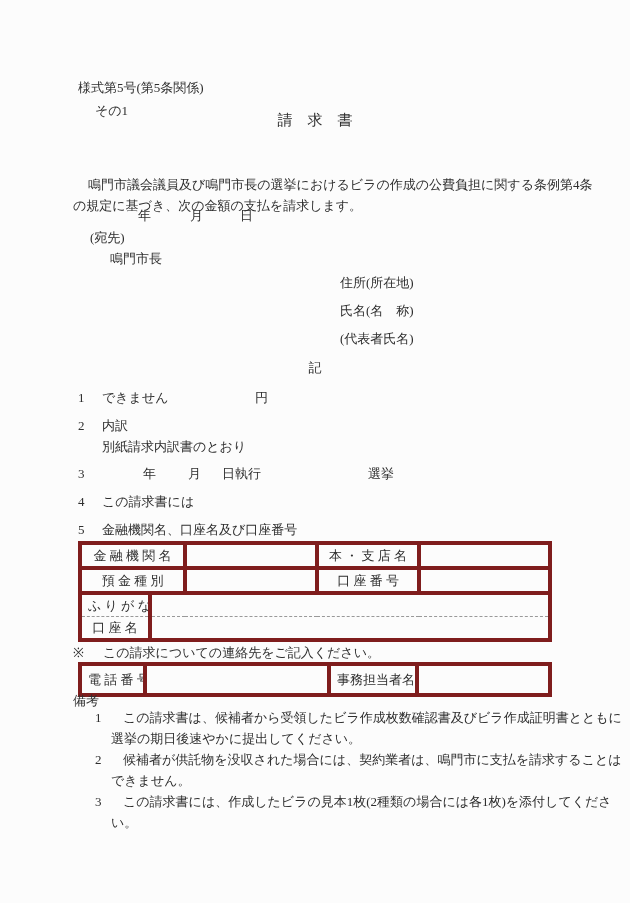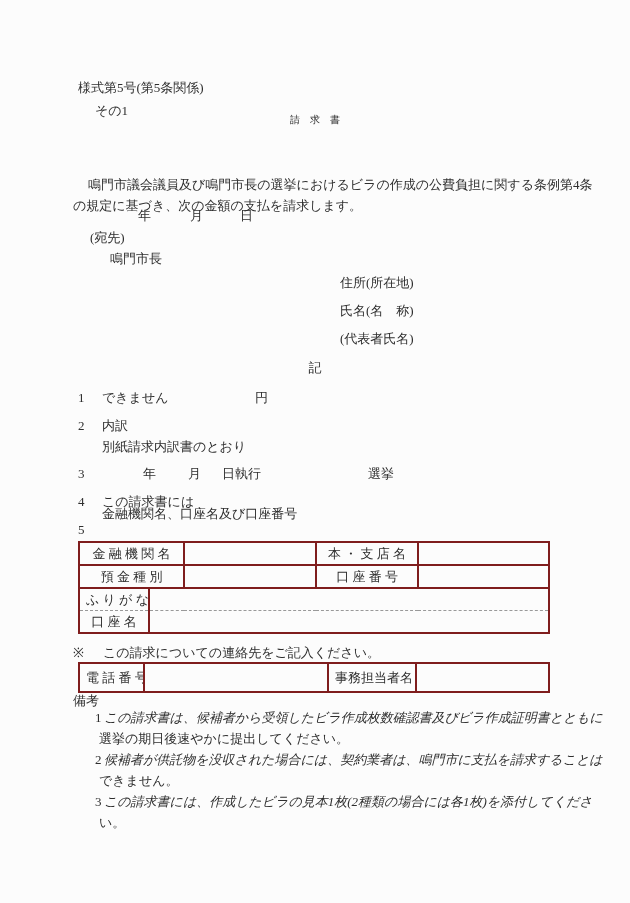--- a/index.html
+++ b/index.html
@@ -4,39 +4,39 @@
 <style>
   html,body{margin:0;padding:0;}
   body{background:#e8e8e8;font-family:"Liberation Serif","DejaVu Serif",serif;}
   .page{
     position:relative;width:630px;height:903px;margin:0 auto;
     background:#fcfcfc;color:#2e2e2e;font-size:13px;line-height:20px;
     overflow:hidden;
   }
   .abs{position:absolute;white-space:nowrap;}
   .center{left:0;right:0;text-align:center;}
-  .title{font-size:10px;}
+  .title{font-size:15px;}
   .intro{position:absolute;left:73px;top:158px;width:492px;line-height:21px;white-space:nowrap;margin-top:16px;}
   .intro .l1{margin-left:15px;}
   
   table{border-collapse:collapse;table-layout:fixed;}
   .formtable{position:absolute;left:78px;background:transparent;}
-  .formtable td{border:2px solid #7f1d1d;padding:0 6px;overflow:hidden;white-space:nowrap;}
+  .formtable td{border:4px solid #7f1d1d;padding:0 6px;overflow:hidden;white-space:nowrap;}
   .bank td{height:21px;}
   .contact-table td{height:27px;}
   .lblcell{text-align:center;}
   .valcell{background:transparent;}
   tr.r-furigana > td{border-bottom:1px dashed #999;}
   tr.r-account > td{border-top:0;}
   
   .notes{position:absolute;left:95px;top:707px;width:480px;line-height:21px;}
   .note{position:relative;}
   .note-no{position:absolute;left:0;top:0;}
-  .note .t1{margin-left:9px;white-space:nowrap;font-style:italic;}
-  .note .t2{margin-left:4px;white-space:nowrap;font-family:Liberation Serif, serif;}
+  .note .t1{margin-left:28px;white-space:nowrap;}
+  .note .t2{margin-left:16px;white-space:nowrap;font-family:Liberation Serif, serif;}
 </style>
 </head>
 <body>
 
 <div class="page">
 
   <div class="abs" style="left:78px;top:78px">様式第5号(第5条関係)</div>
   <div class="abs" style="left:95px;top:101px">その1</div>
   <div class="abs center title" style="top:110px">請　求　書</div>
 
@@ -69,21 +69,21 @@
   <div class="abs" style="left:78px;top:464px">3</div>
   <div class="abs" style="left:143px;top:464px">年</div>
   <div class="abs" style="left:188px;top:464px">月</div>
   <div class="abs" style="left:222px;top:464px">日執行</div>
   <div class="abs" style="left:368px;top:464px">選挙</div>
 
   <div class="abs" style="left:78px;top:492px">4</div>
   <div class="abs" style="left:102px;top:492px">この請求書には</div>
 
   <div class="abs" style="left:78px;top:520px">5</div>
-  <div class="abs" style="left:102px;top:504px">金融機関名、口座名及び口座番号</div>
+  <div class="abs" style="left:102px;top:520px">金融機関名、口座名及び口座番号</div>
 
   <table class="formtable bank" style="top:541px;width:470px">
     <colgroup>
         <col style="width:70px">
         <col style="width:35px">
         <col style="width:132px">
         <col style="width:102px">
         <col style="width:131px">
       </colgroup>
     <tbody>

